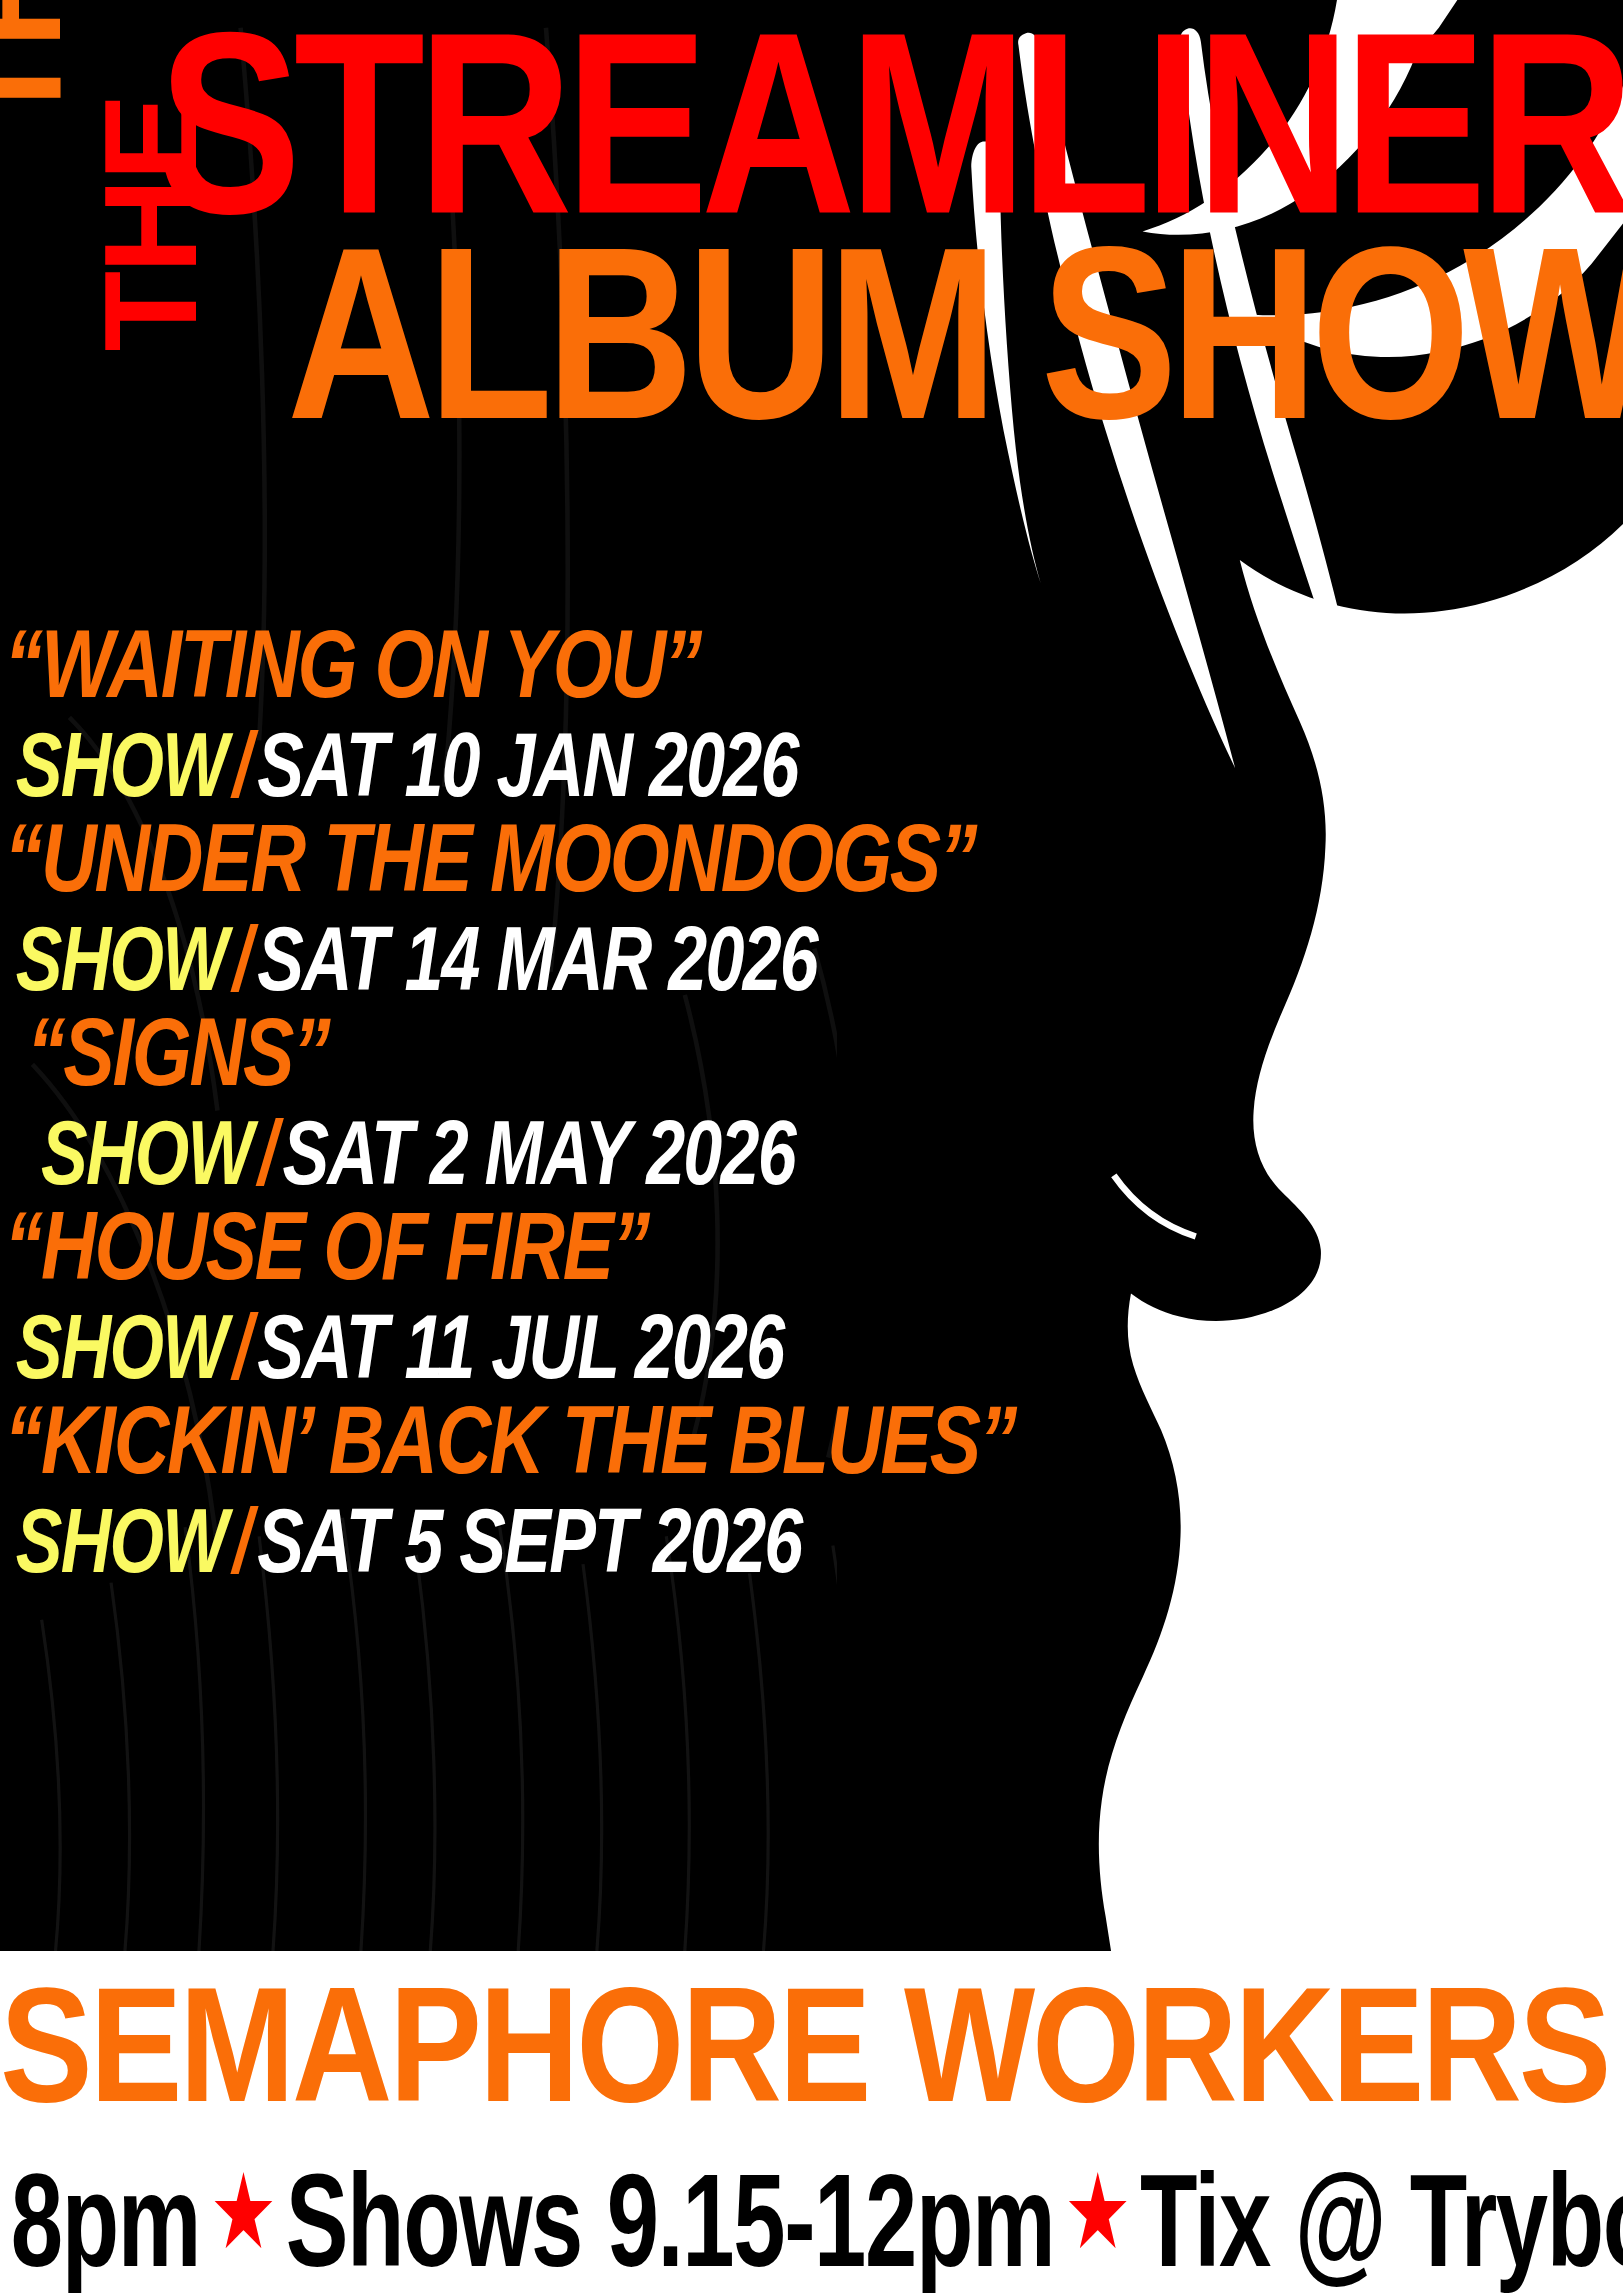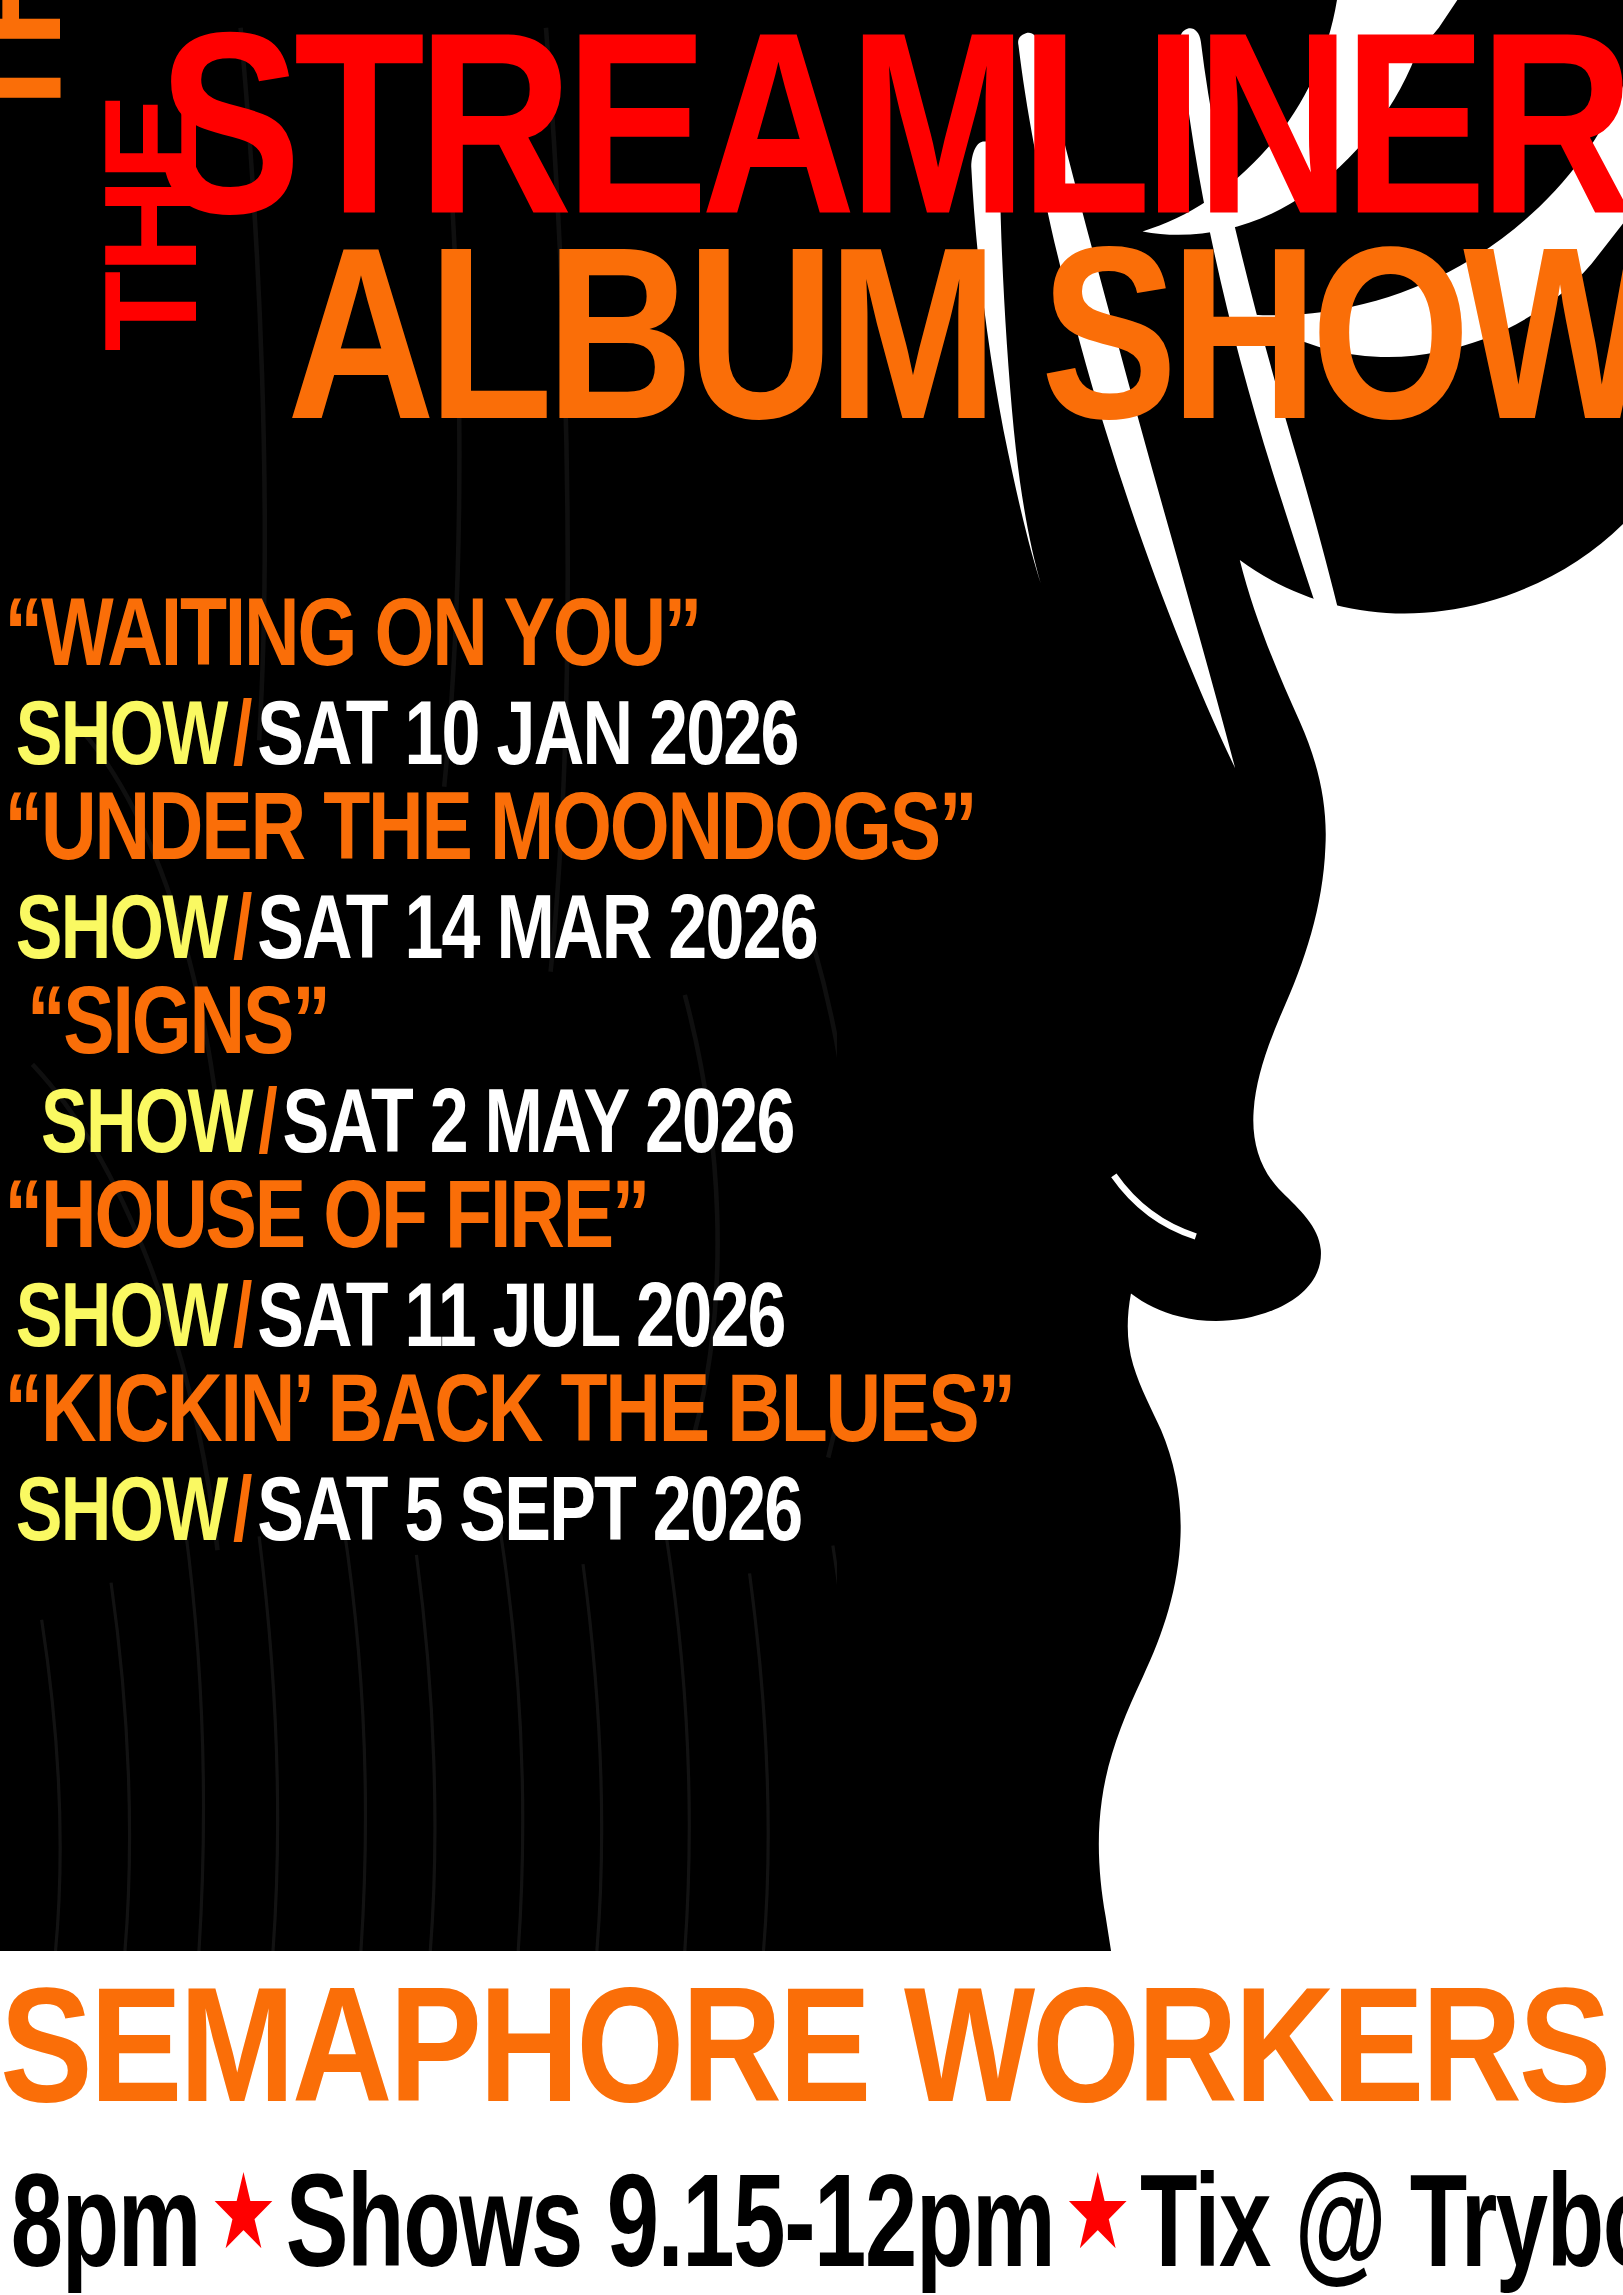--- a/index.html
+++ b/index.html
@@ -123,22 +123,23 @@
     font-size: 218px;
     color: #FA6E08;
     transform: scaleX(0.94) scaleY(1.12);
     transform-origin: left top;
   }
 
   
   .shows {
     position: absolute;
     left: 0;
-    top: 584px;
+    top: 616px;
     width: 1157px;
+    font-style: italic;
   }
   .show {
     position: relative;
     margin-bottom: 21px;
   }
   .show-title {
     font-family: "Liberation Sans Narrow", "Liberation Sans", sans-serif;
     font-weight: bold;
     font-size: 77px;
     color: #FA6E08;

